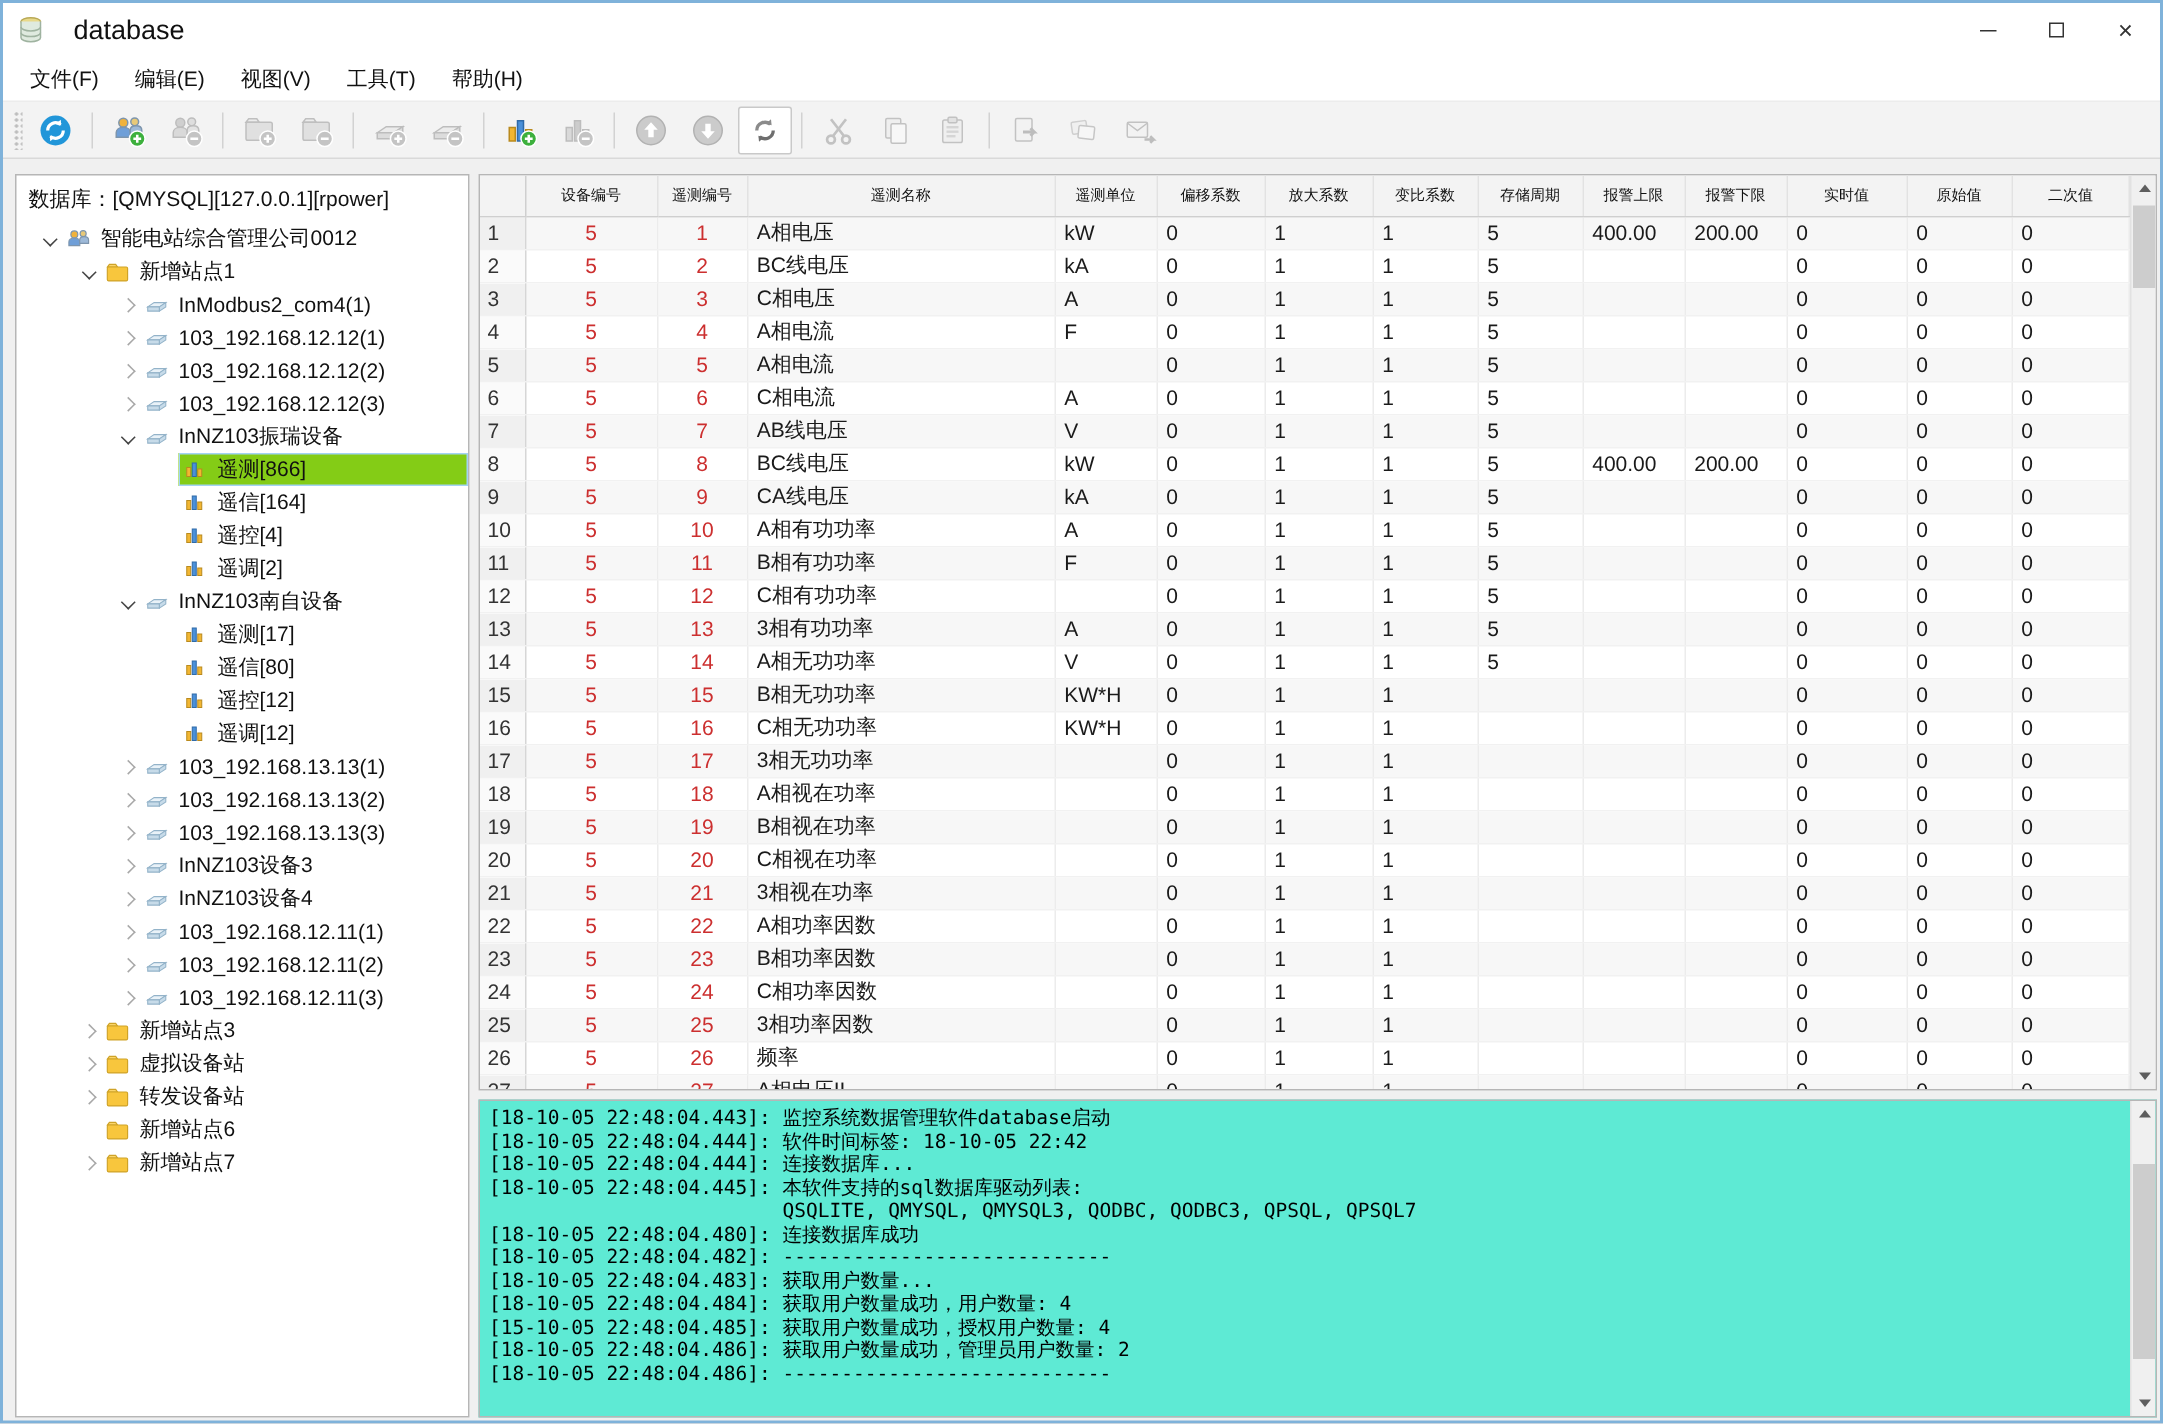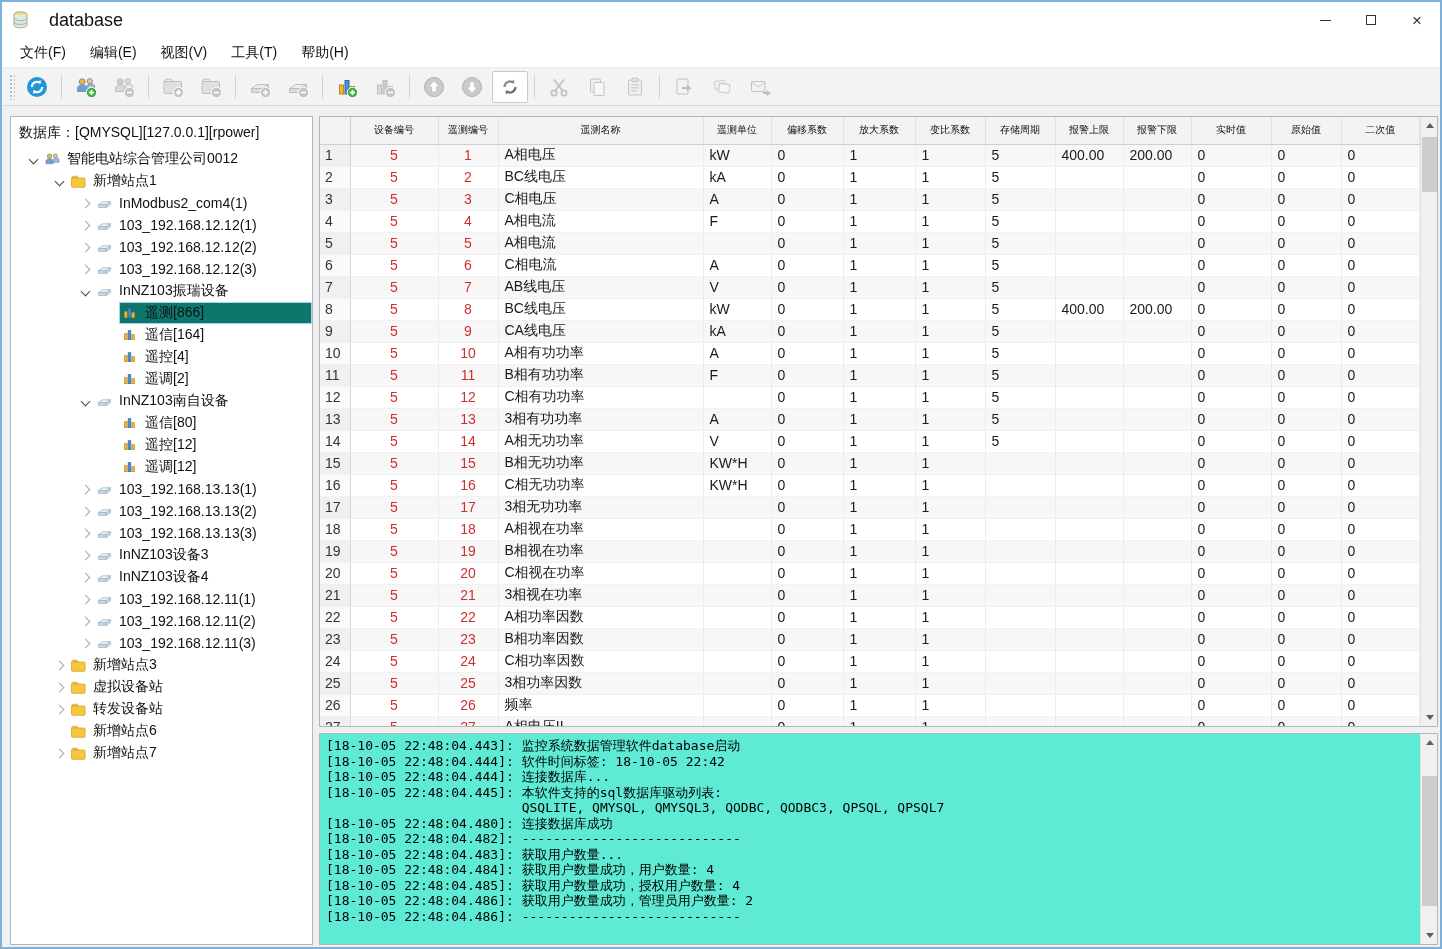--- a/index.html
+++ b/index.html
@@ -33,21 +33,21 @@
 
   
   .tree-panel { width:303px; flex:none; background:#fff; border:1px solid #b6b6b6; overflow:hidden; padding-top:4px; }
   .tree-header { padding:3px 8px 6px 8px; color:#111; white-space:nowrap; }
   .tree-row { height:22px; display:flex; align-items:center; white-space:nowrap; }
   .chev { width:7px; height:7px; border-right:1.5px solid #a8a8a8; border-bottom:1.5px solid #a8a8a8; flex:none; }
   .chev.collapsed { transform:rotate(-45deg); }
   .chev.expanded  { transform:rotate(45deg); border-color:#444; }
   .chev-box { width:16px; display:flex; justify-content:center; flex:none; }
   .tree-sel { display:flex; align-items:center; flex:1; height:22px; gap:5px; padding-left:2px; }
-  .tree-sel.selected { background:#0f766e; box-shadow:inset 0 0 0 1px #a3d3f5;align-items:center; }
+  .tree-sel.selected { background:#84cc16; box-shadow:inset 0 0 0 1px #a3d3f5;align-items:center; }
   .tree-icon { width:19px; height:17px; flex:none; display:flex; align-items:center; }
   .tree-label { color:#111; }
 
   
   .right-col { flex:1; display:flex; flex-direction:column; gap:6px; min-width:0; }
 
   
   .table-panel { flex:1; background:#fff; border:1px solid #b6b6b6; position:relative; overflow:hidden; }
   .table-clip { position:absolute; left:0; top:0; right:17px; bottom:0; overflow:hidden; }
   table { border-collapse:collapse; table-layout:fixed; width:100%; }
@@ -494,20 +494,34 @@
             <span style="width: 92px; flex: 0 0 auto;"></span>
             <span class="chev-box"></span>
             <span class="tree-sel">
               <span class="tree-icon">
                 <svg width="17" height="16" viewBox="0 0 24 24">
                   <rect x="4.5" y="10" width="4" height="9" fill="#f2b632" stroke="#b98a1e"></rect>
                   <rect x="10" y="5.5" width="4" height="13.5" fill="#4a90d9" stroke="#2f6aa8"></rect>
                   <rect x="15.5" y="11.5" width="4" height="7.5" fill="#f2b632" stroke="#b98a1e"></rect>
                 </svg>
               </span>
+              <span class="tree-label">遥测[17]</span>
+            </span>
+          </div>
+          <div class="tree-row">
+            <span style="width: 92px; flex: 0 0 auto;"></span>
+            <span class="chev-box"></span>
+            <span class="tree-sel">
+              <span class="tree-icon">
+                <svg width="17" height="16" viewBox="0 0 24 24">
+                  <rect x="4.5" y="10" width="4" height="9" fill="#f2b632" stroke="#b98a1e"></rect>
+                  <rect x="10" y="5.5" width="4" height="13.5" fill="#4a90d9" stroke="#2f6aa8"></rect>
+                  <rect x="15.5" y="11.5" width="4" height="7.5" fill="#f2b632" stroke="#b98a1e"></rect>
+                </svg>
+              </span>
               <span class="tree-label">遥信[80]</span>
             </span>
           </div>
           <div class="tree-row">
             <span style="width: 92px; flex: 0 0 auto;"></span>
             <span class="chev-box"></span>
             <span class="tree-sel">
               <span class="tree-icon">
                 <svg width="17" height="16" viewBox="0 0 24 24">
                   <rect x="4.5" y="10" width="4" height="9" fill="#f2b632" stroke="#b98a1e"></rect>
@@ -1226,21 +1240,21 @@
         <div class="log-clip" id="log-root">
             <div class="log-line">[18-10-05 22:48:04.443]: 监控系统数据管理软件database启动</div>
             <div class="log-line">[18-10-05 22:48:04.444]: 软件时间标签: 18-10-05 22:42</div>
             <div class="log-line">[18-10-05 22:48:04.444]: 连接数据库...</div>
             <div class="log-line">[18-10-05 22:48:04.445]: 本软件支持的sql数据库驱动列表:</div>
             <div class="log-line">                         QSQLITE, QMYSQL, QMYSQL3, QODBC, QODBC3, QPSQL, QPSQL7</div>
             <div class="log-line">[18-10-05 22:48:04.480]: 连接数据库成功</div>
             <div class="log-line">[18-10-05 22:48:04.482]: ----------------------------</div>
             <div class="log-line">[18-10-05 22:48:04.483]: 获取用户数量...</div>
             <div class="log-line">[18-10-05 22:48:04.484]: 获取用户数量成功，用户数量: 4</div>
-            <div class="log-line">[18-10-05 22:48:04.485]: 获取用户数量成功，授权用户数量: 4</div>
+            <div class="log-line">[15-10-05 22:48:04.485]: 获取用户数量成功，授权用户数量: 4</div>
             <div class="log-line">[18-10-05 22:48:04.486]: 获取用户数量成功，管理员用户数量: 2</div>
             <div class="log-line">[18-10-05 22:48:04.486]: ----------------------------</div>
           </div>
         <div class="vscroll">
           <div class="sb-btn sb-up">
               <span class="tri-up"></span>
             </div>
           <div class="sb-thumb" style="top:42px;height:130px;"></div>
           <div class="sb-btn sb-down">
               <span class="tri-down"></span>

